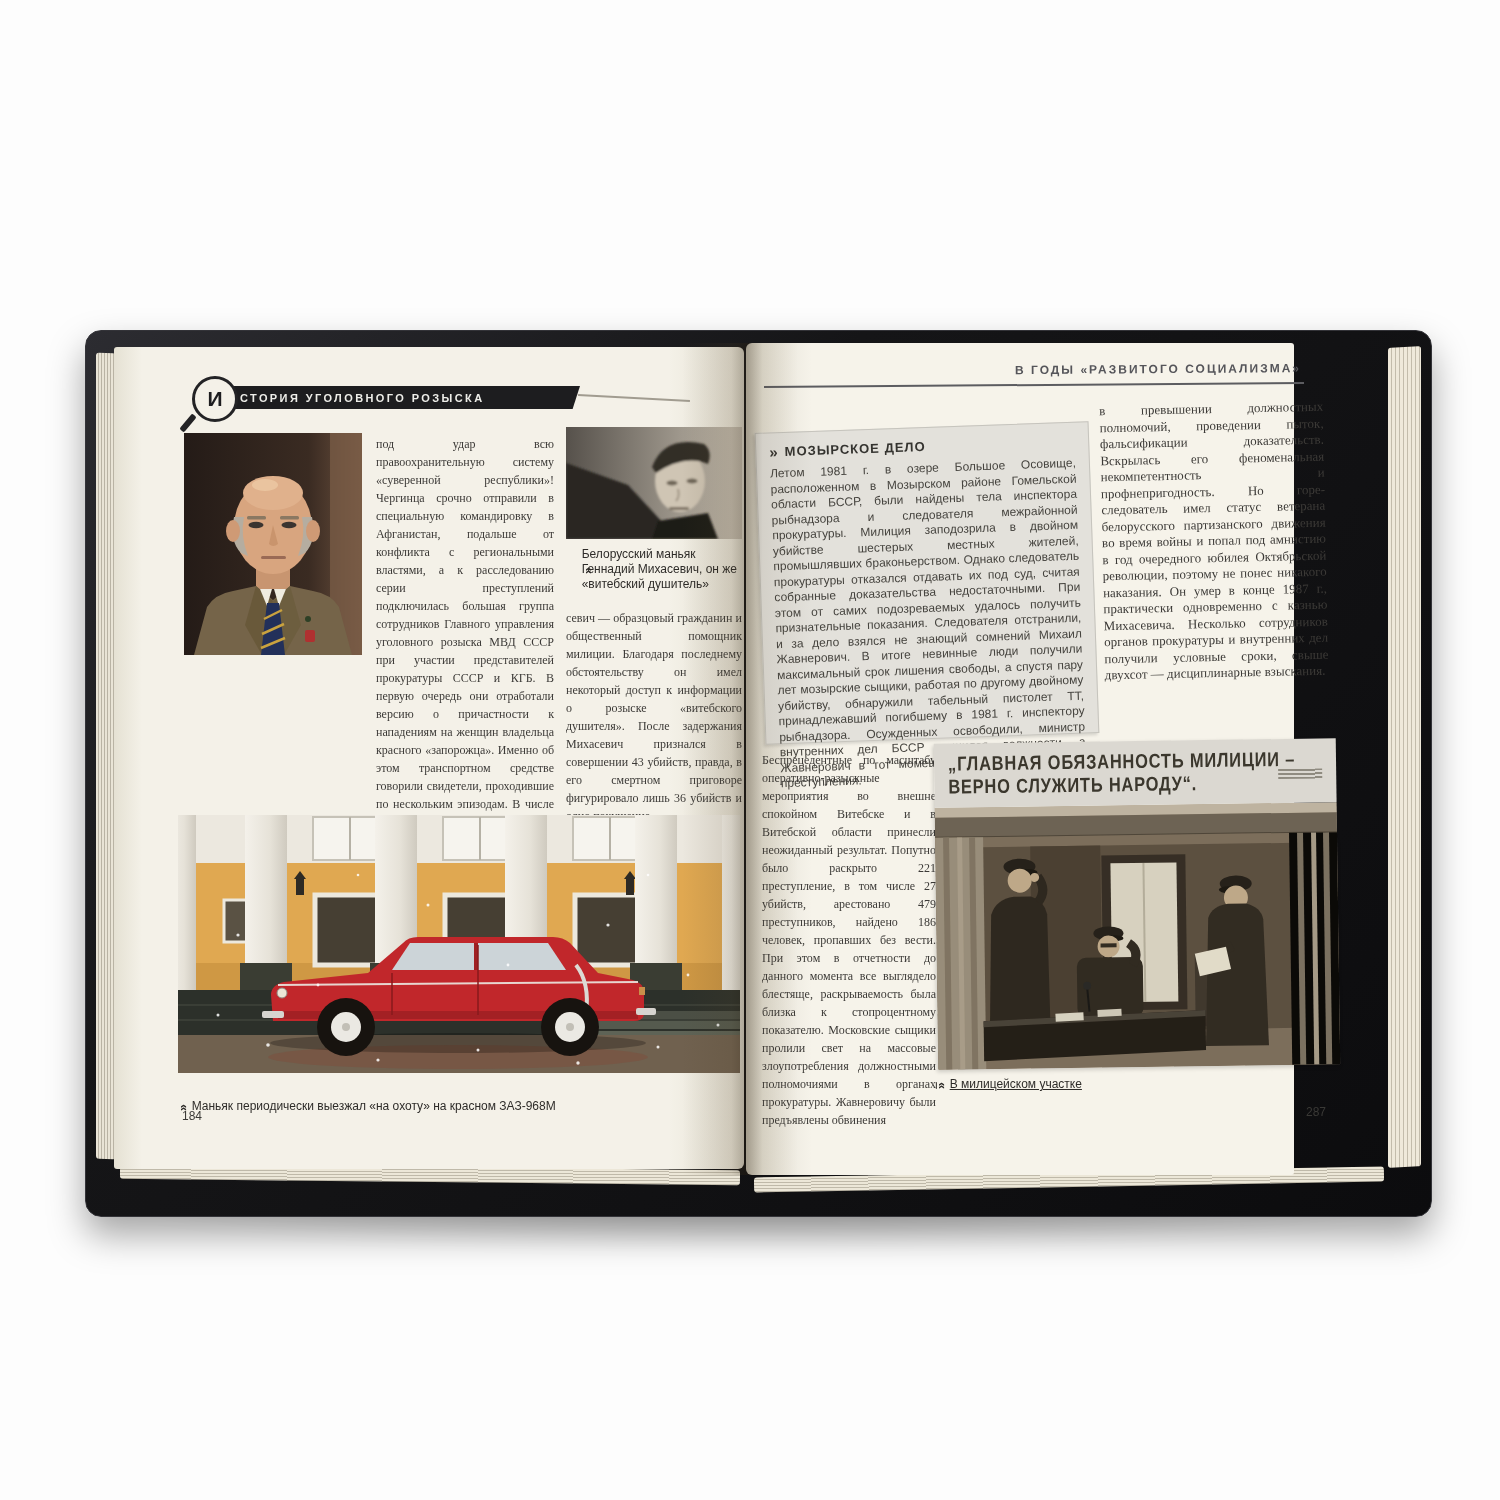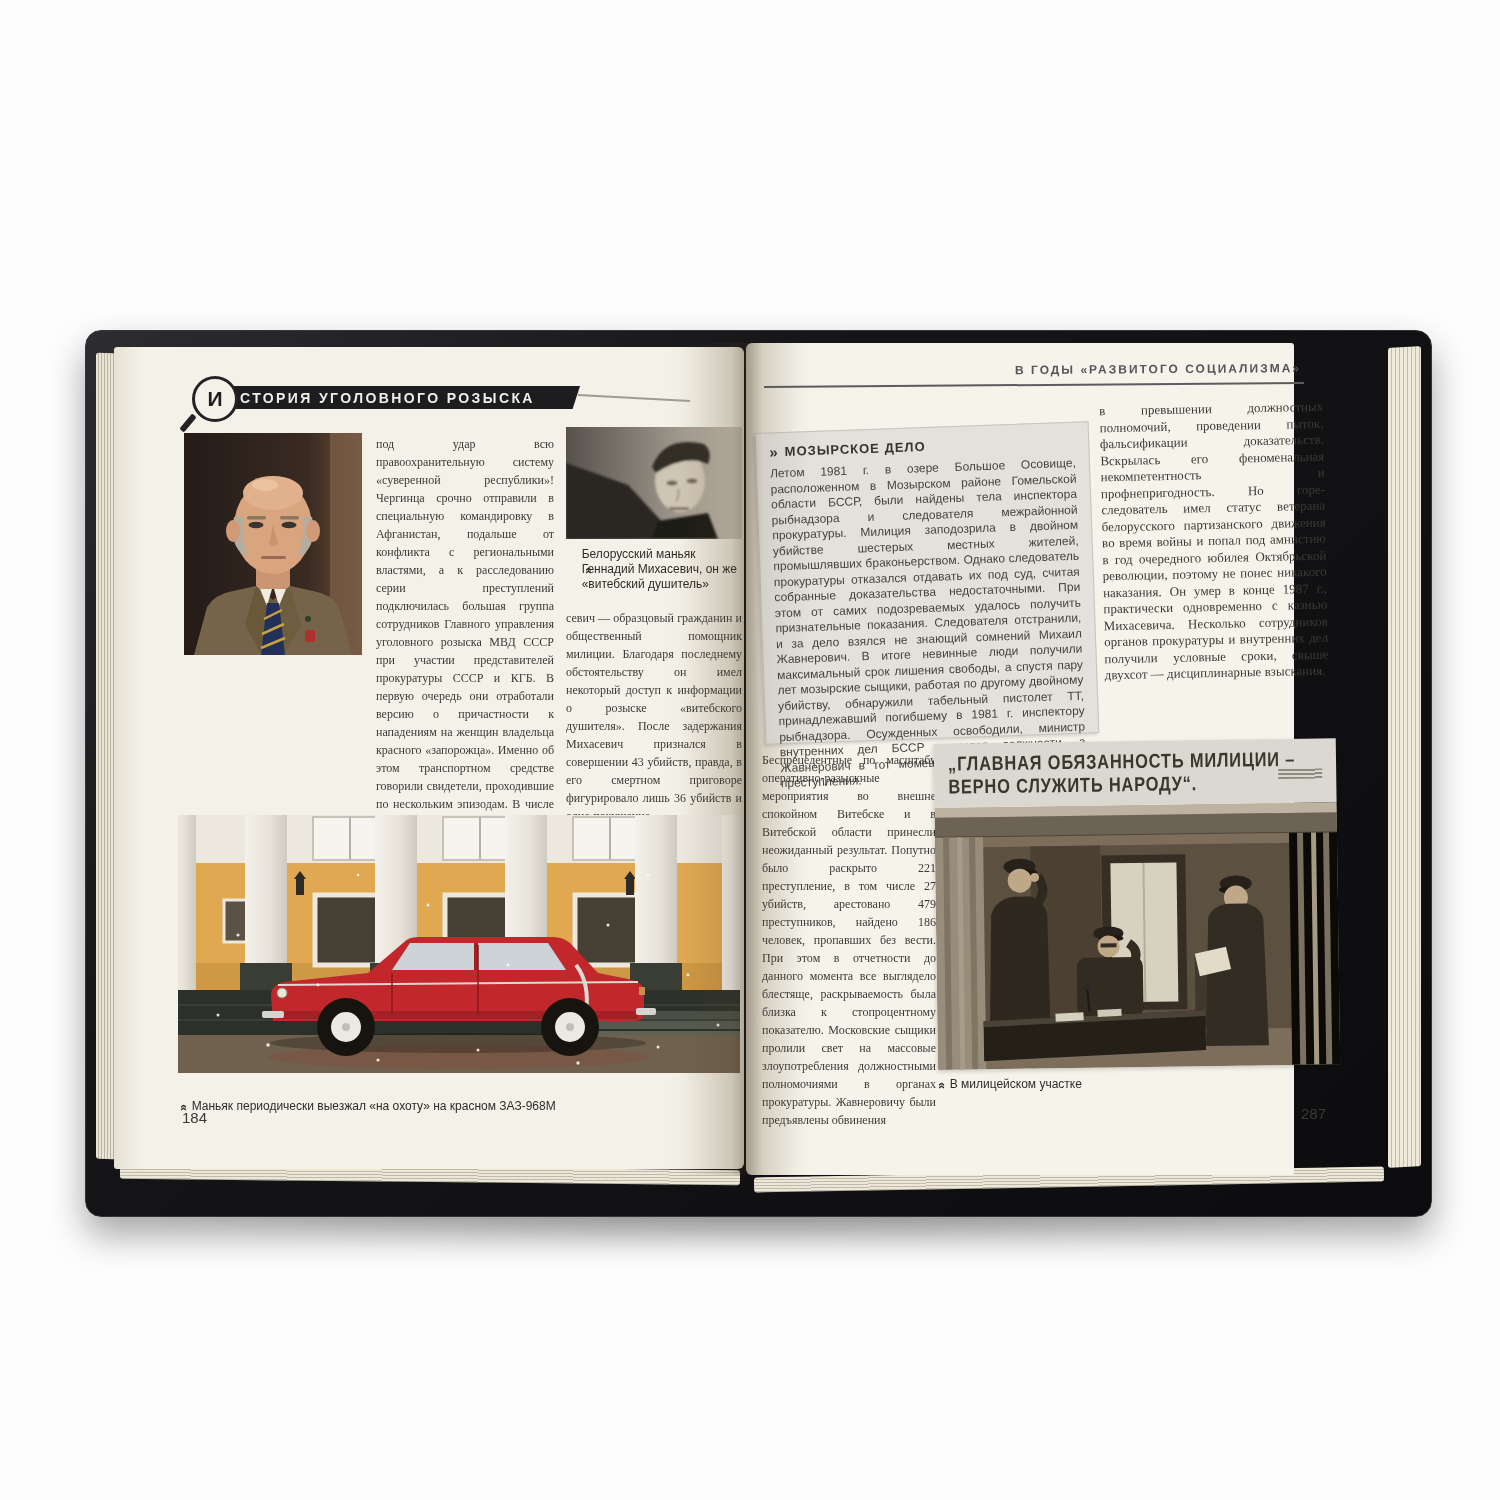--- a/index.html
+++ b/index.html
@@ -28,30 +28,30 @@
     background:linear-gradient(90deg,rgba(80,65,40,0) 0%,rgba(80,65,40,0.16) 38%,rgba(48,36,18,0.32) 50%,rgba(80,65,40,0.10) 62%,rgba(80,65,40,0) 100%);}
 
   
   .magnifier{position:absolute;left:78px;top:29px;width:40px;height:40px;border:3px solid #232325;
     border-radius:50%;background:#f4f1e8;z-index:4;display:flex;align-items:center;justify-content:center;
     font-weight:bold;font-size:21px;color:#1d1d1f;}
   .mag-handle{position:absolute;left:-10px;bottom:-14px;width:6px;height:20px;background:#232325;
     transform:rotate(40deg);border-radius:2px;}
   .lp-bar{position:absolute;left:96px;top:39px;width:370px;height:23px;background:#1d1d1f;color:#eeeee9;
     display:flex;align-items:center;padding-left:30px;box-sizing:border-box;letter-spacing:2.4px;
-    font-size:14px;font-weight:bold;clip-path:polygon(0 0,100% 0,98% 100%,0 100%);z-index:2;}
+    font-size:11px;font-weight:bold;clip-path:polygon(0 0,100% 0,98% 100%,0 100%);z-index:2;}
   .bar-tail{position:absolute;left:464px;top:50px;width:112px;height:1.5px;background:#a19c90;transform:rotate(3deg);}
 
   
   .serif{font-family:"Liberation Serif",serif;font-size:12px;line-height:18px;color:#3c3a37;
     text-align:justify;position:absolute;}
   .caption{position:absolute;display:flex;gap:5px;font-size:12px;line-height:15px;color:#2e2c29;}
   .cap-marker{display:inline-block;transform:rotate(90deg);font-weight:bold;font-size:12px;line-height:12px;
     margin-top:2px;flex:0 0 auto;color:#2e2c29;}
-  .pagenum{position:absolute;font-size:15px;color:#3a3936;}
+  .pagenum{position:absolute;font-size:12px;color:#3a3936;}
 
   
   .rp-header{position:absolute;left:20px;top:20px;width:535px;text-align:right;font-size:12px;
     font-weight:bold;letter-spacing:2px;color:#55555a;transform:rotate(-0.4deg);}
   .rp-rule{position:absolute;left:18px;top:41px;width:540px;height:1.5px;background:#5c5c60;transform:rotate(-0.4deg);}
   .case-box{position:absolute;left:14px;top:84px;width:334px;height:312px;box-sizing:border-box;
     background:#e3e1db;border:1px solid #c6c4bd;padding:10px 13px;transform:rotate(-2deg);
     box-shadow:-2px 2px 3px rgba(0,0,0,0.12);}
   .case-title{display:flex;gap:6px;font-size:13px;font-weight:bold;letter-spacing:1px;color:#353430;
     margin-bottom:6px;align-items:center;}
@@ -333,21 +333,21 @@
             <polygon points="46,214 268,206 268,212 46,220" fill="#443e36"></polygon>
             <rect x="118" y="207" width="28" height="8" fill="#ddd8c8" transform="rotate(-2 132 211)"></rect>
             <rect x="160" y="204" width="24" height="7" fill="#d4cfbf" transform="rotate(-2 172 207)"></rect>
             <line x1="150" y1="182" x2="152" y2="206" stroke="#111" stroke-width="2"></line>
             <circle cx="150" cy="180" r="4" fill="#222"></circle>
           </g>
           <rect width="402" height="262" fill="#8a7a5f" opacity="0.08"></rect>
         </svg>
       </div>
 
-      <div class="caption" style="left:192px;top:734px;width:300px;">
+      <div class="caption" style="left:192px;top:734px;width:300px;text-decoration:underline;">
         <span class="cap-marker">«</span>
         <span>В милицейском участке</span>
       </div>
 
       <div class="pagenum" style="left:20px;top:762px;width:560px;text-align:right;">287</div>
     </div>
 
     <div class="gutter"></div>
   </div>
 </div>

